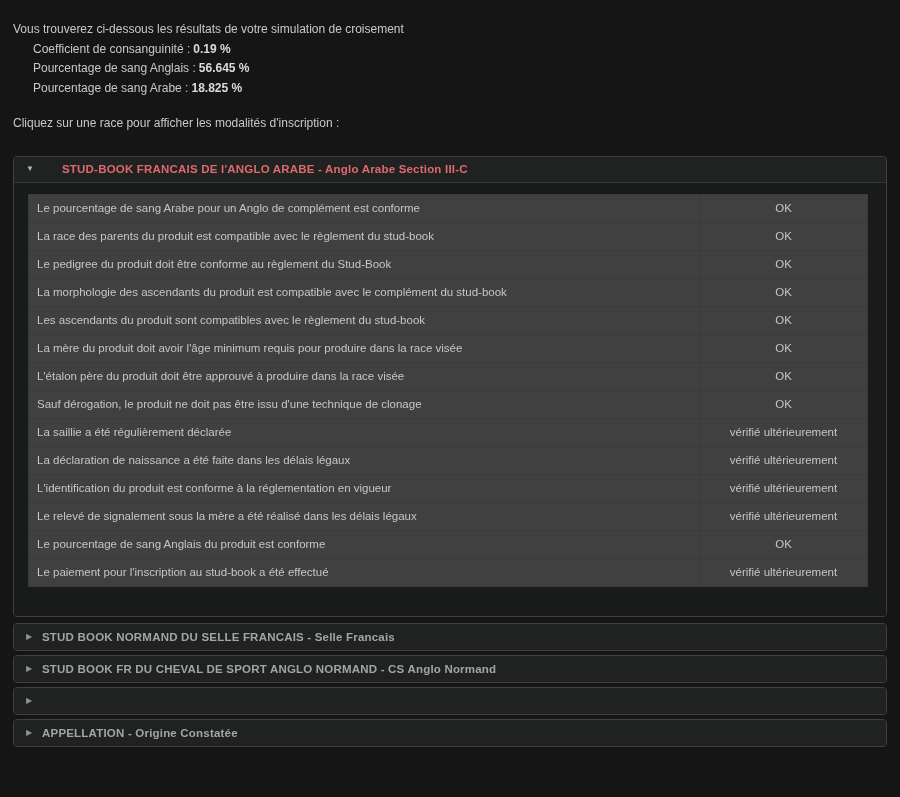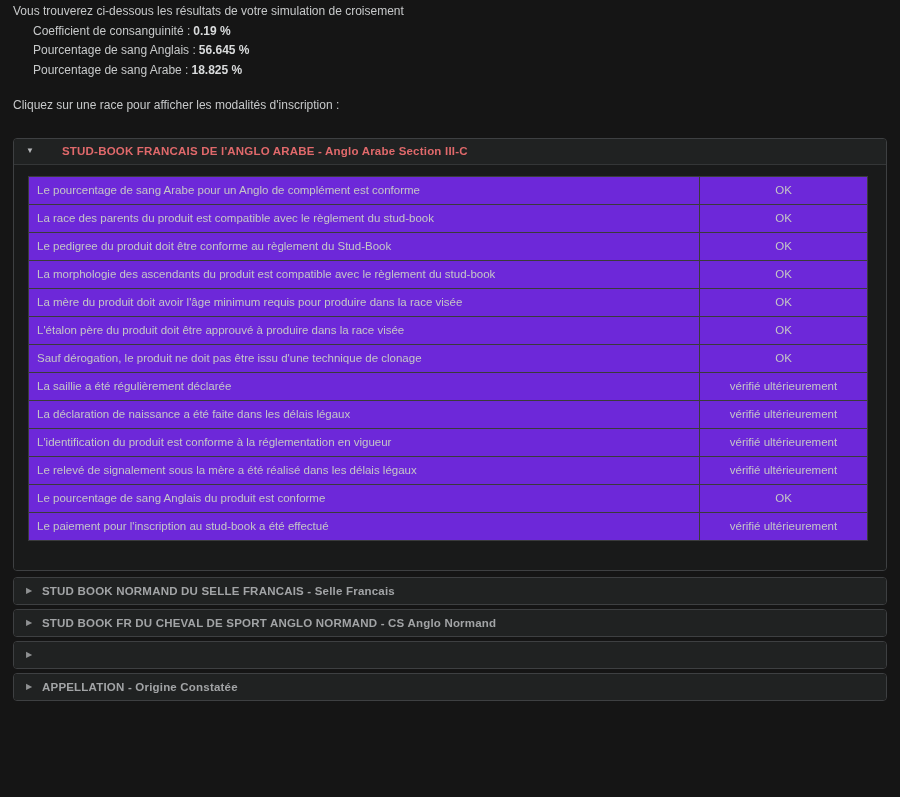--- a/index.html
+++ b/index.html
@@ -3,21 +3,21 @@
 <meta charset="utf-8">
 <style>
   * { box-sizing: border-box; margin: 0; padding: 0; }
   html, body {
     width: 900px; height: 797px;
     background: #151515;
     font-family: "Liberation Sans", sans-serif;
     color: #c7c9ca;
     overflow: hidden;
   }
-  .page { padding: 4px 13px 0 13px; }
+  .page { padding: 22px 13px 0 13px; }
 
   
   .intro-title {
     font-size: 12px; line-height: 14px; margin-bottom: 5px; color: #c7c9ca;
   }
   .stats { margin-left: 20px; }
   .stat-line { font-size: 12px; line-height: 14px; margin-top: 5.5px; }
   .stat-value { font-weight: bold; color: #d9dbdc; margin-left: 3px; }
   .instruction { font-size: 12px; line-height: 14px; margin-top: 21px; }
 
@@ -52,21 +52,21 @@
   .acc-label.red { color: #e0696b; margin-left: 20px; }
   .acc-item.collapsed .acc-label { color: #a2a4a6; }
 
   .acc-body { padding: 11px 18px 29px 14px; background: #191a1a; }
 
   
   table.rules {
     width: 100%;
     border-collapse: collapse;
     border: 1px solid #48494b;
-    background: #6d28d9;
+    background: #404040;
   }
   table.rules td {
     border: 1px solid #3a3b3c;
     height: 28px;
     font-size: 11.5px;
     color: #c4c6c7;
     vertical-align: middle;
   }
   td.rule-label { padding: 0 8px; }
   td.rule-status { width: 168px; text-align: center; padding: 0 4px; }
@@ -109,24 +109,28 @@
                 <td class="rule-label">La race des parents du produit est compatible avec le règlement du stud-book</td>
                 <td class="rule-status">OK</td>
               </tr>
 
               <tr>
                 <td class="rule-label">Le pedigree du produit doit être conforme au règlement du Stud-Book</td>
                 <td class="rule-status">OK</td>
               </tr>
 
               <tr>
-                <td class="rule-label">La morphologie des ascendants du produit est compatible avec le règlement du stud-book</td>
-                <td class="rule-status">OK</td>
-              </tr>
-
+                <td class="rule-label">La morphologie des ascendants du produit est compatible avec le complément du stud-book</td>
+                <td class="rule-status">OK</td>
+              </tr>
+
+              <tr>
+                <td class="rule-label">Les ascendants du produit sont compatibles avec le règlement du stud-book</td>
+                <td class="rule-status">OK</td>
+              </tr>
 
               <tr>
                 <td class="rule-label">La mère du produit doit avoir l'âge minimum requis pour produire dans la race visée</td>
                 <td class="rule-status">OK</td>
               </tr>
 
               <tr>
                 <td class="rule-label">L'étalon père du produit doit être approuvé à produire dans la race visée</td>
                 <td class="rule-status">OK</td>
               </tr>

